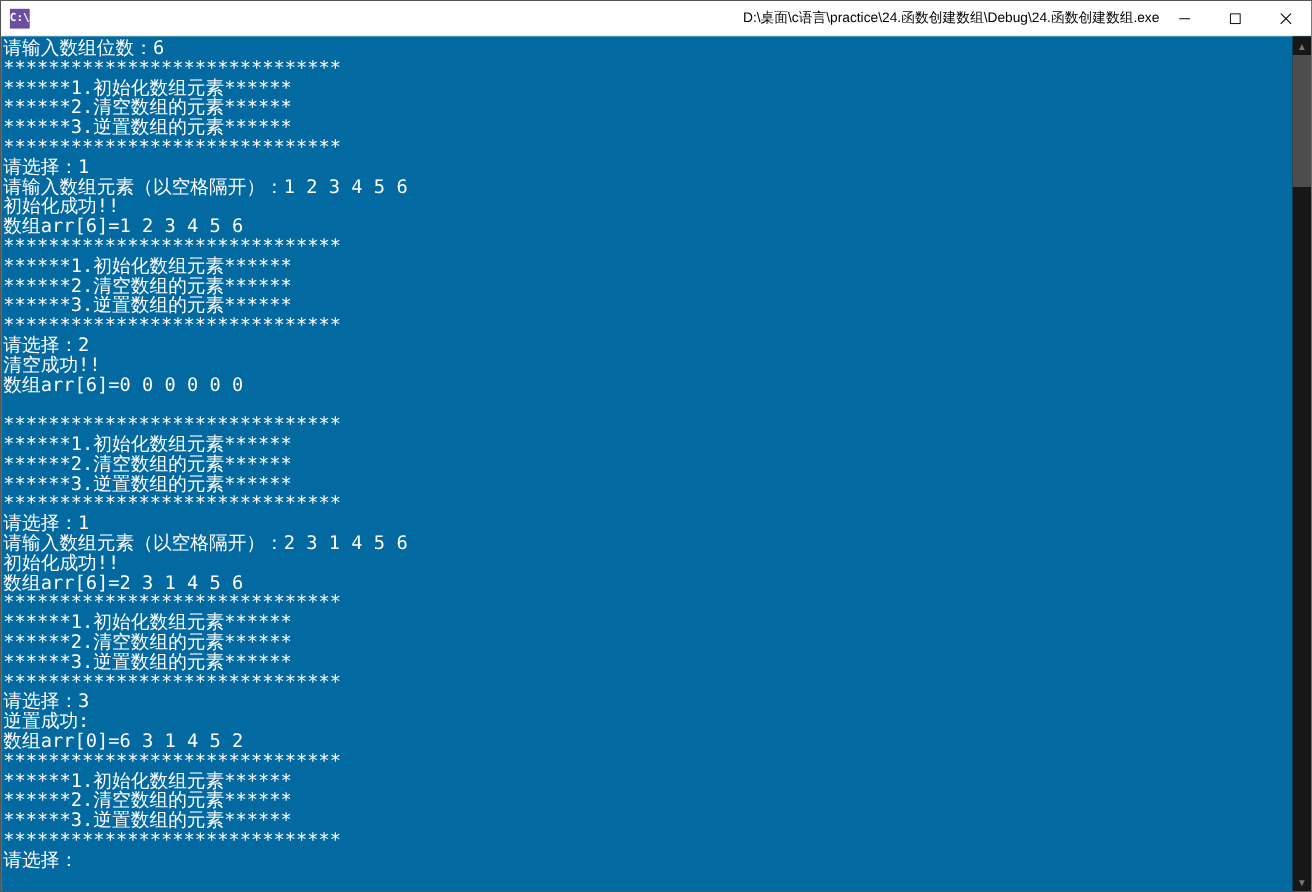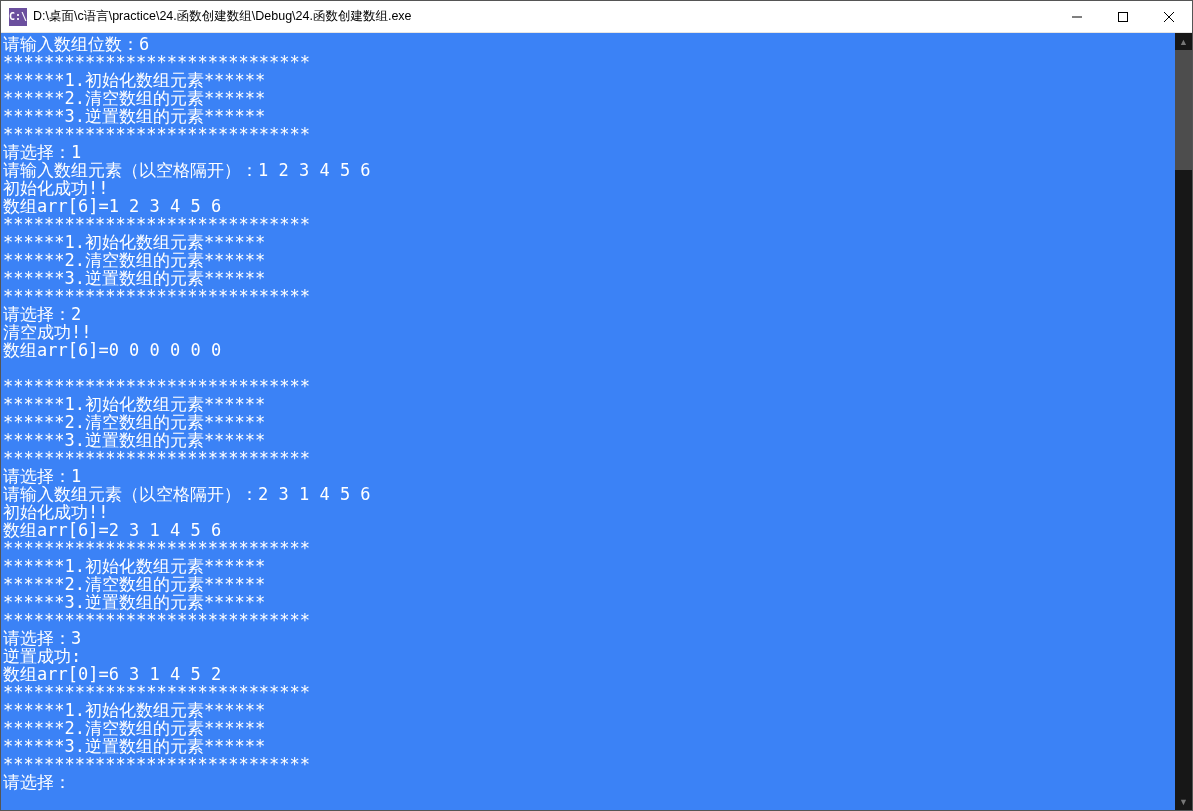--- a/index.html
+++ b/index.html
@@ -30,41 +30,42 @@
     color: #fff;
     font-family: Consolas, monospace;
     font-weight: bold;
   }
   .titlebar .title-text {
     flex: 1;
     font-size: 12.5px;
     color: #000;
     white-space: nowrap;
     overflow: hidden;
+    text-align: right;
   }
   .win-controls {
     display: flex;
     height: 100%;
   }
   .win-btn {
     width: 46px;
     height: 100%;
     display: flex;
     align-items: center;
     justify-content: center;
     font-size: 11px;
     color: #000;
     cursor: pointer;
   }
   .win-btn svg { width: 10px; height: 10px; }
   .console-area {
     position: relative;
     width: 100%;
     height: calc(100% - 32px);
-    background: #3b82f6;
+    background: #0369a1;
     display: flex;
   }
   .console-content {
     flex: 1;
     padding: 2px 0 0 2px;
     font-family: "NSimSun", "SimSun", Consolas, monospace;
     font-size: 17px;
     line-height: 18px;
     color: #ffffff;
     white-space: pre;

